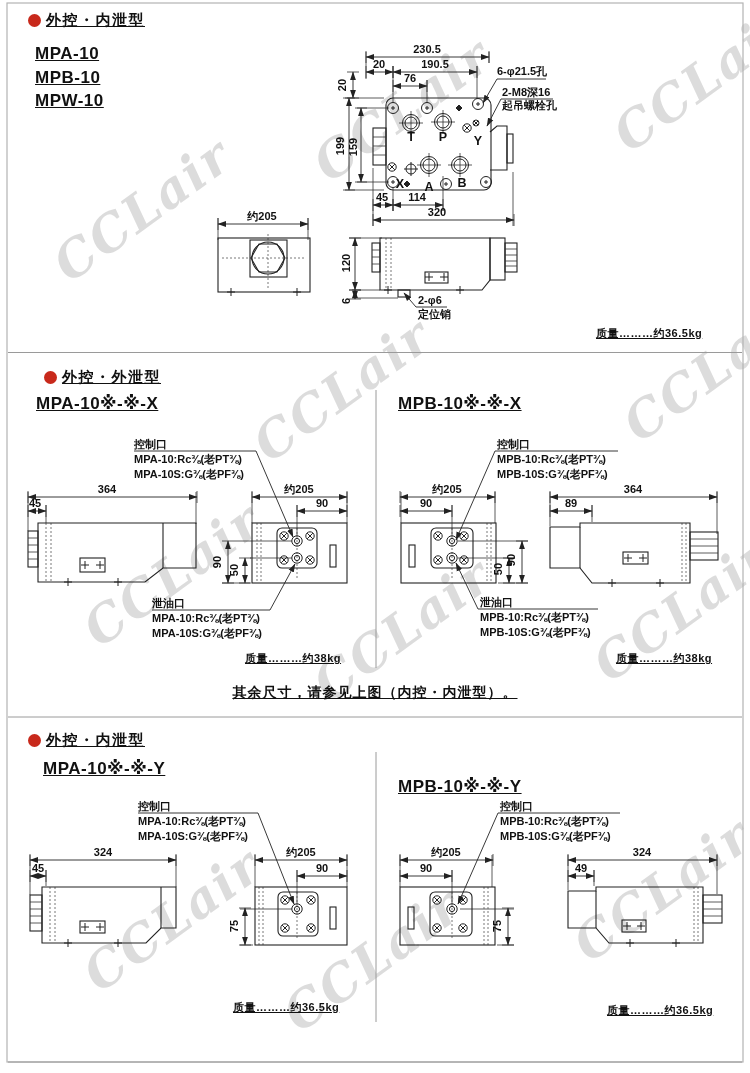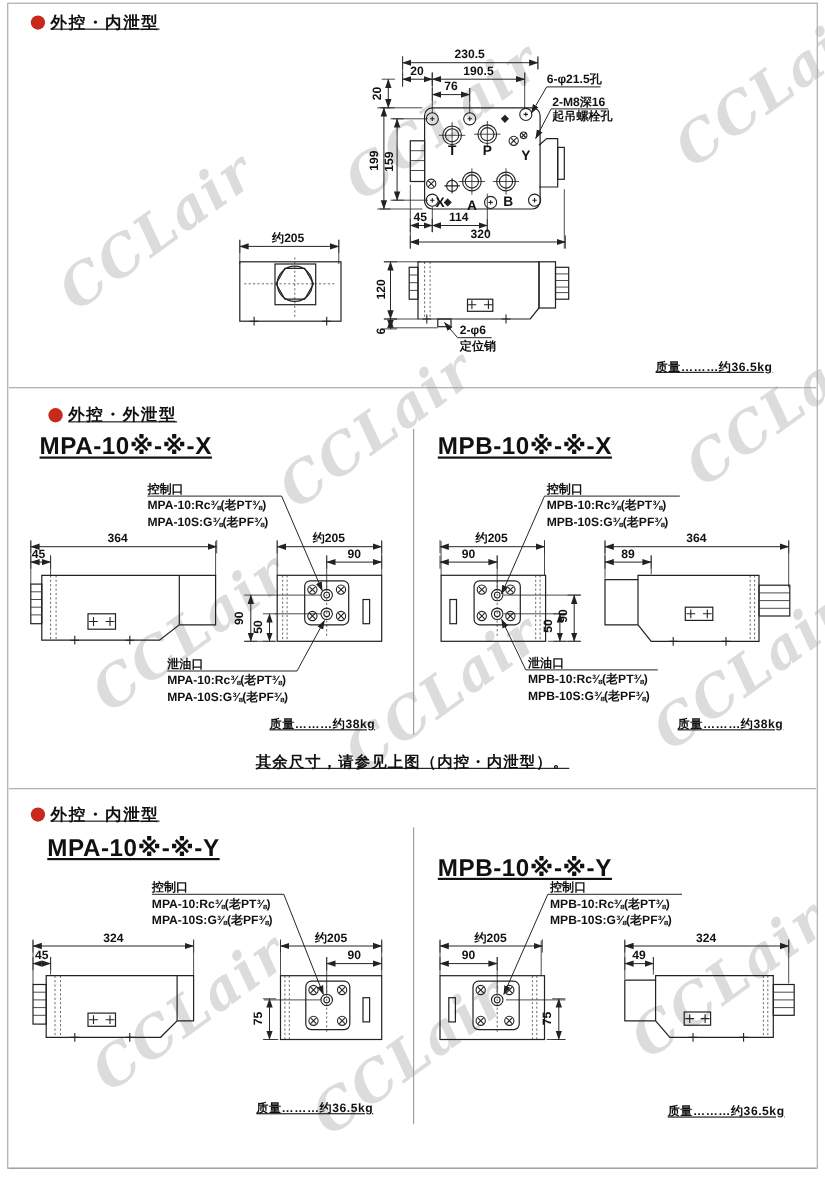--- a/index.html
+++ b/index.html
@@ -17,21 +17,21 @@
   .dimline{fill:none;stroke:#222;stroke-width:0.9px;}
   .lead{fill:none;stroke:#222;stroke-width:0.9px;}
   .divl{stroke:#9a9a9a;stroke-width:1px;}
   .border{fill:none;stroke:#b3b3b3;stroke-width:1.2px;}
   .sym{fill:none;stroke:#222;stroke-width:1px;}
   
   .abs{position:absolute;z-index:3;text-decoration:underline;}
   .hdr{display:flex;align-items:center;gap:5px;font-weight:bold;font-size:15px;letter-spacing:1.5px;}
   .rdot{width:13px;height:13px;border-radius:50%;background:#c8291b;flex:0 0 auto;}
   .models div{font-weight:bold;font-size:17px;line-height:23.5px;letter-spacing:0.5px;}
-  .mtitle{font-weight:bold;font-size:22px;letter-spacing:0.5px;}
+  .mtitle{font-weight:bold;font-size:17px;letter-spacing:0.5px;}
   .mass{font-weight:bold;font-size:11px;letter-spacing:0.5px;}
   .note{width:750px;text-align:center;font-weight:bold;font-size:14px;letter-spacing:1px;}
   .wm{position:absolute;z-index:1;font-family:"DejaVu Serif","Liberation Serif",serif;
       font-style:italic;font-weight:bold;font-size:50px;color:rgba(150,150,150,0.33);
       transform:rotate(-36deg);white-space:nowrap;pointer-events:none;letter-spacing:2px;}
 </style>
 </head>
 <body>
 
 <div id="page">
@@ -529,20 +529,25 @@
     <text class="dim" transform="translate(501,926) rotate(-90)">75</text>
     <text class="ann" x="500" y="810">控制口</text>
     <text class="ann" x="500" y="825">MPB-10:Rc⅜(老PT⅜)</text>
     <text class="ann" x="500" y="840">MPB-10S:G⅜(老PF⅜)</text>
   </svg>
 
   <div class="abs hdr" style="left:28px;top:11px">
     <span class="rdot"></span>
     <span>外控・内泄型</span>
   </div>
+  <div class="abs models" style="left:35px;top:42px">
+    <div>MPA-10</div>
+    <div>MPB-10</div>
+    <div>MPW-10</div>
+  </div>
   <div class="abs mass" style="left:596px;top:326px">质量………约36.5kg</div>
 
   <div class="abs hdr" style="left:44px;top:368px">
     <span class="rdot"></span>
     <span>外控・外泄型</span>
   </div>
   <div class="abs mtitle" style="left:36px;top:393px">MPA-10※-※-X</div>
   <div class="abs mtitle" style="left:398px;top:393px">MPB-10※-※-X</div>
   <div class="abs mass" style="left:245px;top:651px">质量………约38kg</div>
   <div class="abs mass" style="left:616px;top:651px">质量………约38kg</div>

